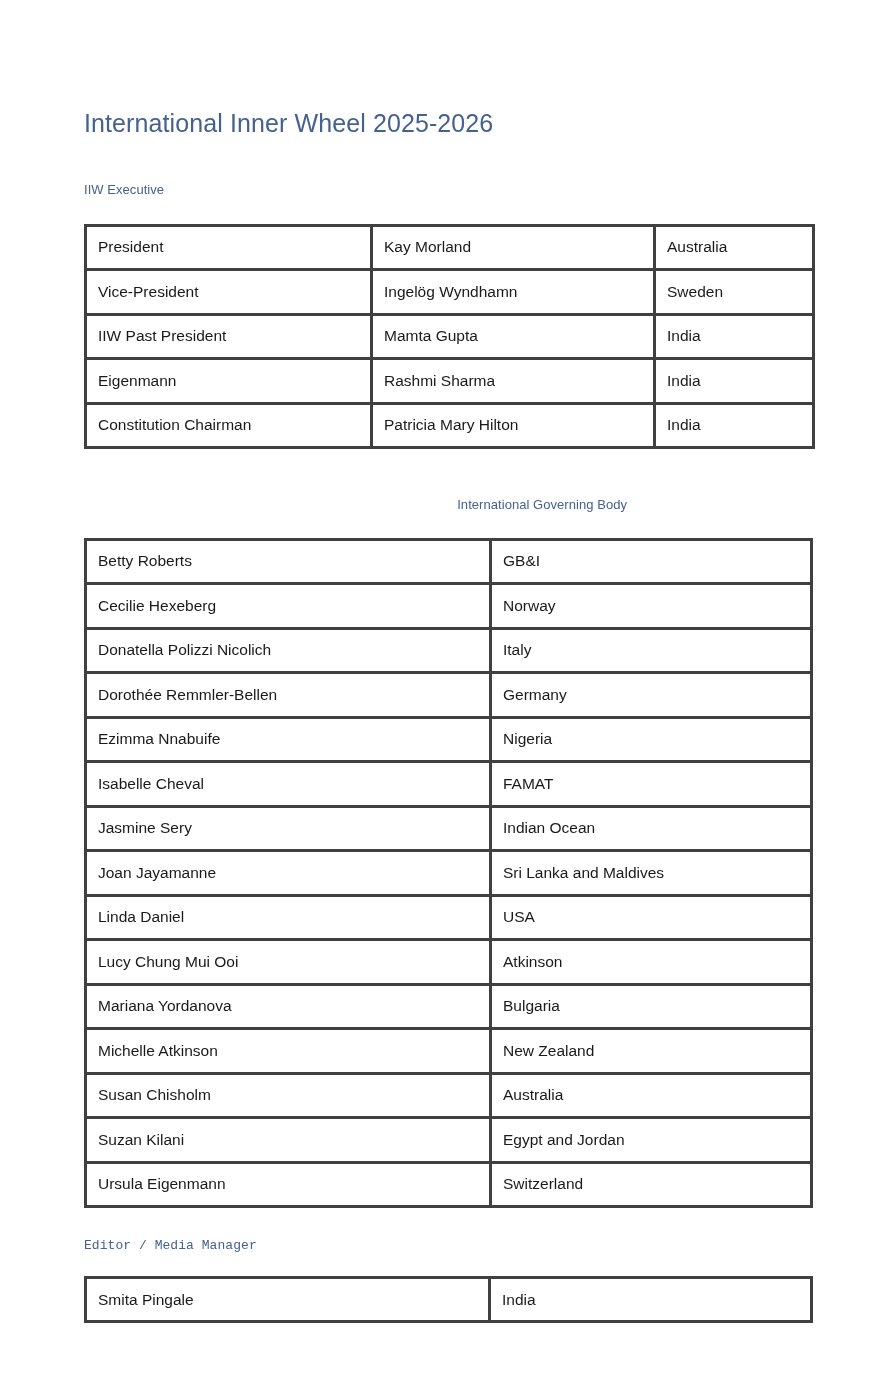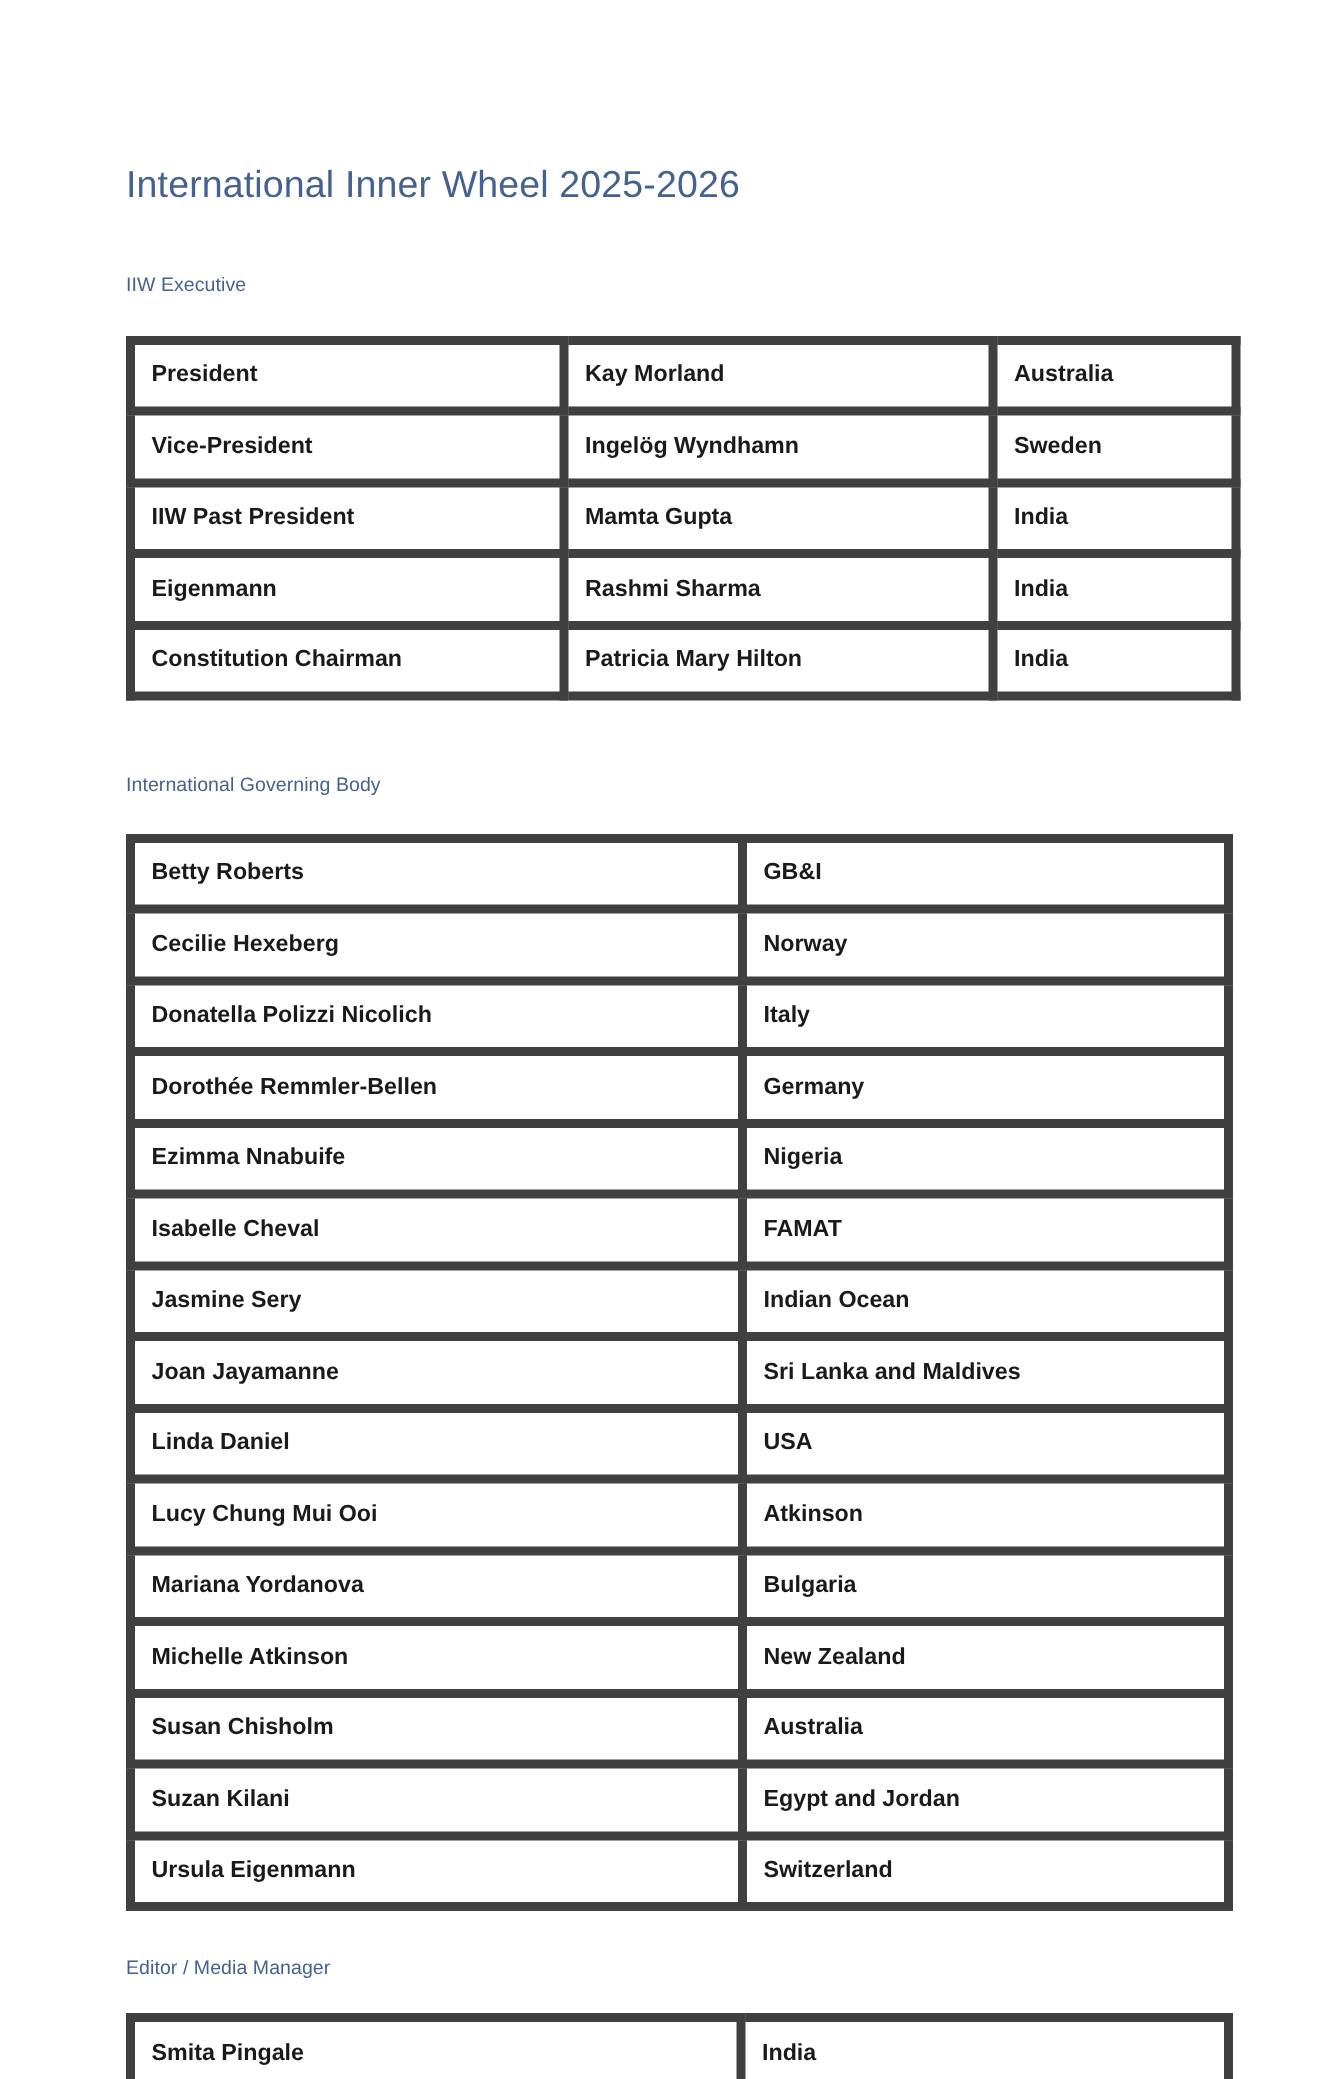--- a/index.html
+++ b/index.html
@@ -33,34 +33,34 @@
   }
   .section-heading {
     margin: 0;
     font-size: 13px;
     font-weight: 400;
     line-height: 1.2;
     color: #44618f;
     letter-spacing: 0.05px;
   }
   .heading-exec { padding-top: 44px; }
-  .heading-igb  { padding-top: 48px; }
-  .heading-editor { padding-top: 30px; }
+  .heading-igb  { padding-top: 48px; text-align: right; }
+  .heading-editor { padding-top: 30px; font-family: Liberation Mono, monospace; }
 
   table {
     border-collapse: collapse;
     table-layout: fixed;
     font-size: 15.5px;
     color: #1a1a1a;
   }
   table td {
-    border: 6px solid #404040;
+    border: 3px solid #404040;
     padding: 0 0 0 11px;
     vertical-align: middle;
-    font-weight: 700;
+    font-weight: 400;
     white-space: nowrap;
     overflow: hidden;
   }
 
   
   .table-exec {
     margin-top: 26px;
     width: 686px;
   }
   .table-exec td { height: 41.5px; }

